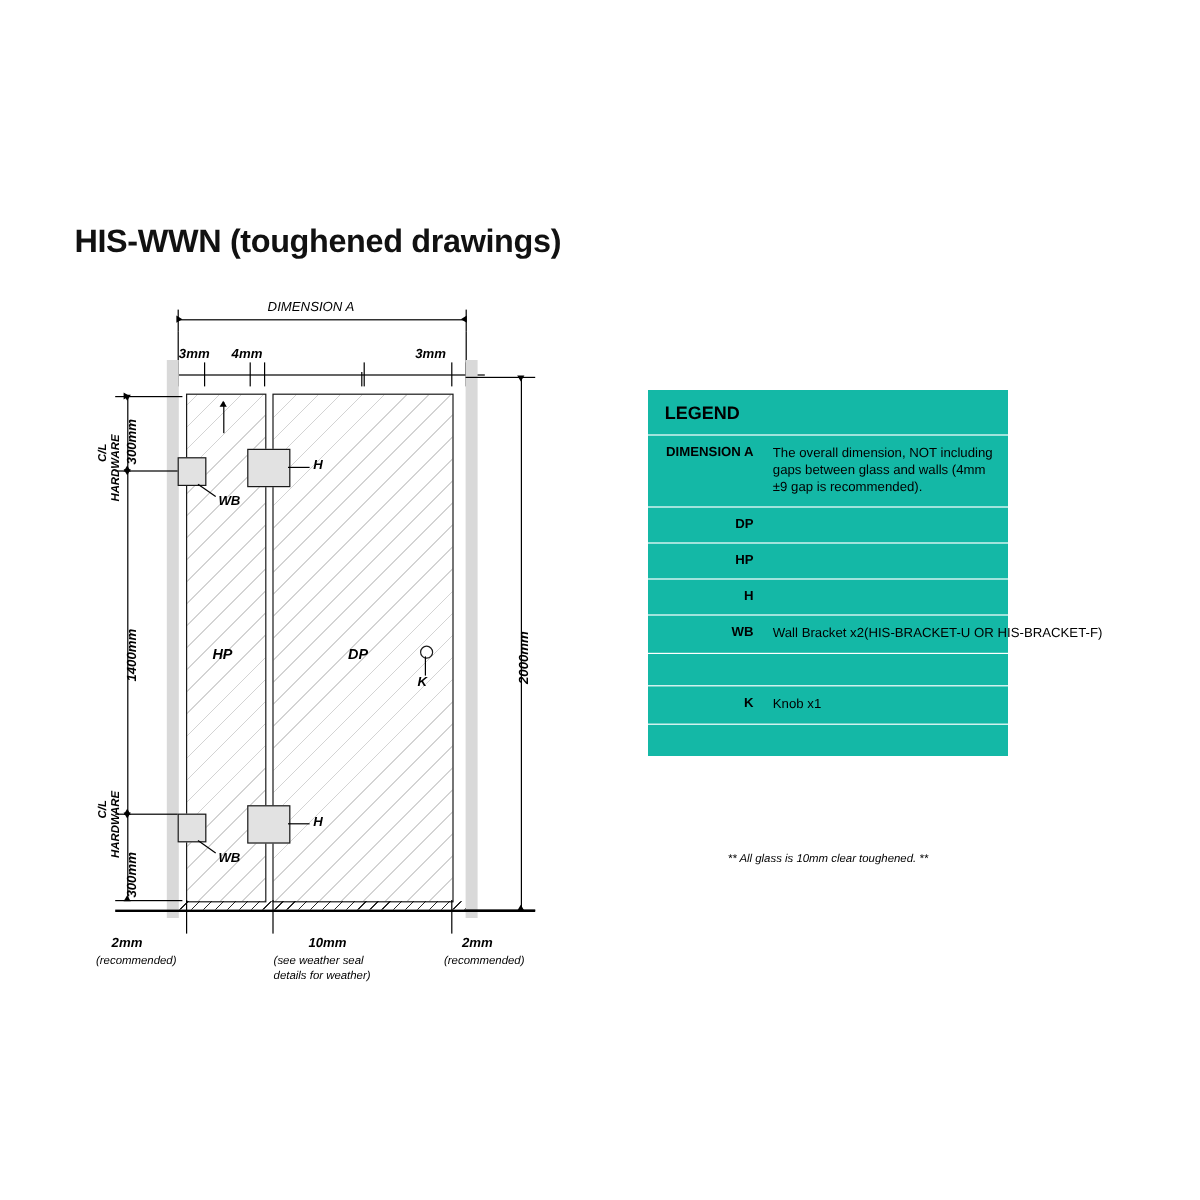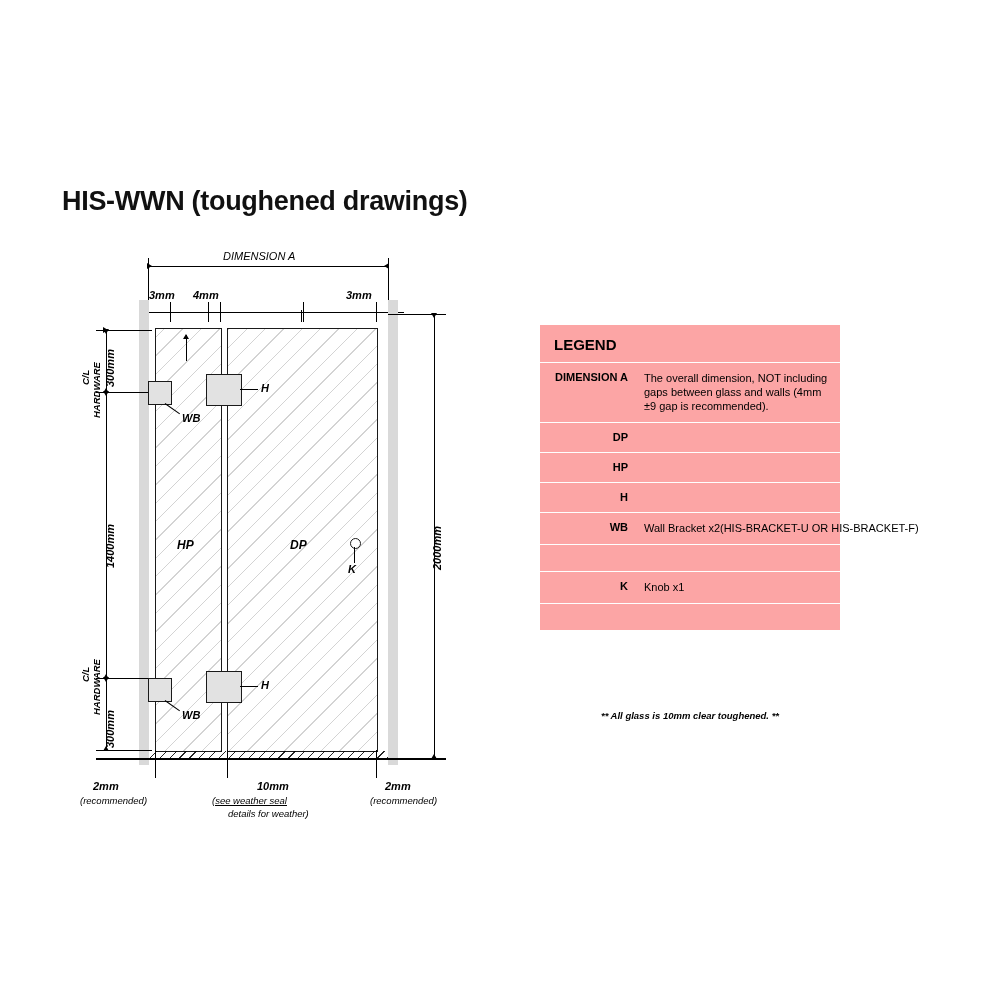--- a/index.html
+++ b/index.html
@@ -120,21 +120,21 @@
     );
     opacity: 0.85;
   }
 
   
   .legend {
     position: absolute;
     left: 540px;
     top: 325px;
     width: 300px;
-    background: #fca5a5;
+    background: #14b8a6;
     font-size: 11px;
   }
   .legend-title {
     padding: 11px 14px 9px 14px;
     font-size: 15px;
     font-weight: bold;
     border-bottom: 1px solid #ffffff;
   }
   .legend-row {
     display: flex;
@@ -159,21 +159,20 @@
   .legend-val.wrap { white-space: normal; }
   .legend-spacer { height: 18px; }
   .legend-note {
     position: absolute;
     left: 540px;
     top: 710px;
     width: 300px;
     text-align: center;
     font-size: 9.5px;
     font-style: italic;
-    font-weight: bold;
   }
 </style>
 </head>
 <body>
 
 <div id="page-title">HIS-WWN (toughened drawings)</div>
 
 <div class="drawing">
 
   <div class="ln h ah-l ah-r" style="left:88px; top:16px; width:240px;"></div>
@@ -259,21 +258,21 @@
   <div class="floor-hatch" style="left:88px; top:501px; width:240px; height:7px;"></div>
 
   <div class="ln v" style="left:95px; top:500px; height:28px;"></div>
   <div class="ln v" style="left:167px; top:500px; height:28px;"></div>
   <div class="ln v" style="left:316px; top:500px; height:28px;"></div>
 
   <div class="lbl lbl-b" style="left:33px; top:530px;">2mm</div>
   <div class="lbl lbl-i lbl-sm" style="left:20px; top:545px;">(recommended)</div>
 
   <div class="lbl lbl-b" style="left:197px; top:530px;">10mm</div>
-  <div class="lbl lbl-i lbl-sm" style="left:152px; top:545px;text-decoration:underline;">(see weather seal</div>
+  <div class="lbl lbl-i lbl-sm" style="left:168px; top:545px;">(see weather seal</div>
   <div class="lbl lbl-i lbl-sm" style="left:168px; top:558px;">details for weather)</div>
 
   <div class="lbl lbl-b" style="left:325px; top:530px;">2mm</div>
   <div class="lbl lbl-i lbl-sm" style="left:310px; top:545px;">(recommended)</div>
 
 </div>
 
 <div class="legend">
   <div class="legend-title">LEGEND</div>
 

